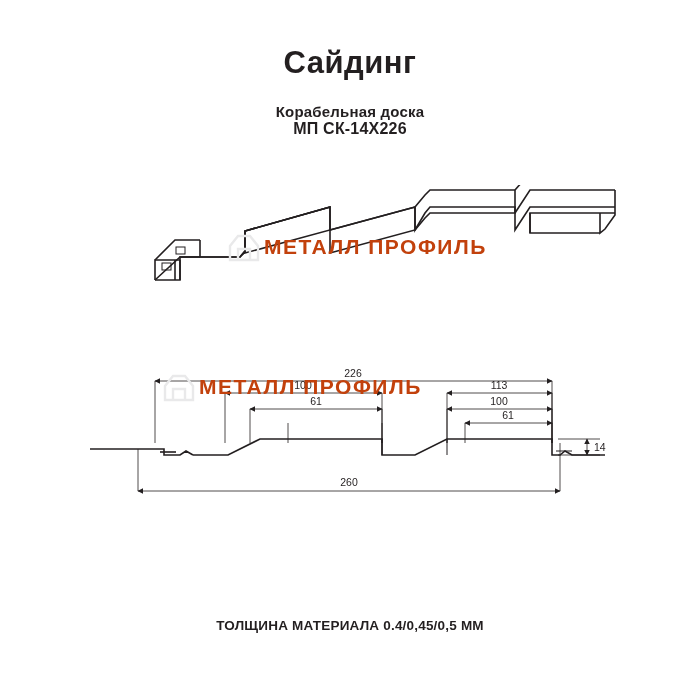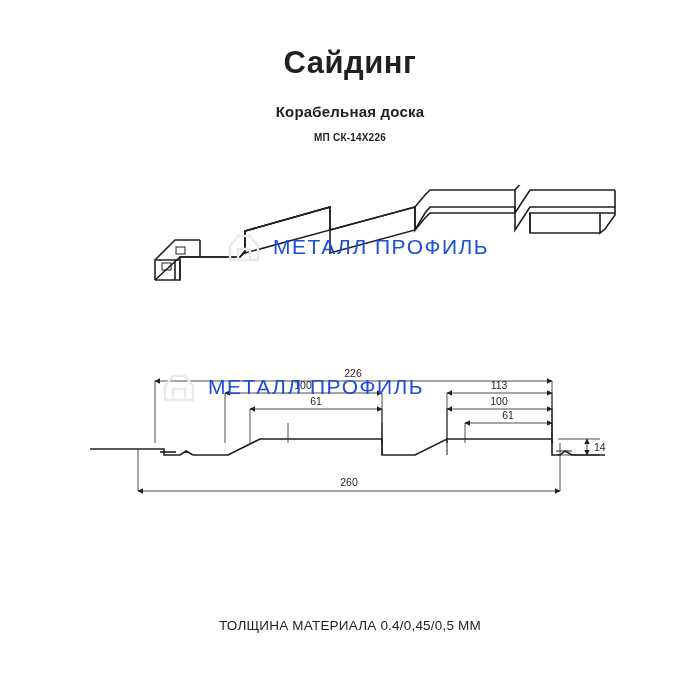--- a/index.html
+++ b/index.html
@@ -36,23 +36,23 @@
     line-height: 1.1;
     margin: 0;
   }
   .subtitle {
     font-size: 15px;
     font-weight: bold;
     margin-top: 23px;
     letter-spacing: 0.2px;
   }
   .code {
-    font-size: 10px;
-    font-weight: bold;
-    margin-top: 12px;
+    font-size: 16px;
+    font-weight: bold;
+    margin-top: 0;
     letter-spacing: 0.2px;
   }
 
   
   .iso-wrap {
     position: absolute;
     top: 185px;
     left: 80px;
     width: 540px;
     height: 130px;
@@ -77,42 +77,42 @@
     fill: #231f20;
   }
 
   
   .wm {
     position: absolute;
     pointer-events: none;
     opacity: 1;
     display: flex;
     align-items: center;
-    gap: 9px;
-    color: #1d4ed8;
-    font-weight: normal;
+    gap: 0;
+    color: #c2410c;
+    font-weight: bold;
     white-space: nowrap;
     user-select: none;
   }
   .wm .wm-text {
     font-size: 21px;
     letter-spacing: 1.5px;
   }
   .wm1 { top: 232px; left: 228px; }
   .wm2 { top: 372px; left: 163px; }
 
   
   .footer {
     position: absolute;
     top: 618px;
     left: 0;
     width: 700px;
     text-align: center;
     font-size: 13.5px;
-    font-weight: normal;
+    font-weight: bold;
     letter-spacing: 0.2px;
   }
 </style>
 </head>
 <body>
 
 <div class="page">
 
   <div class="header">
     <div class="title">Сайдинг</div>

